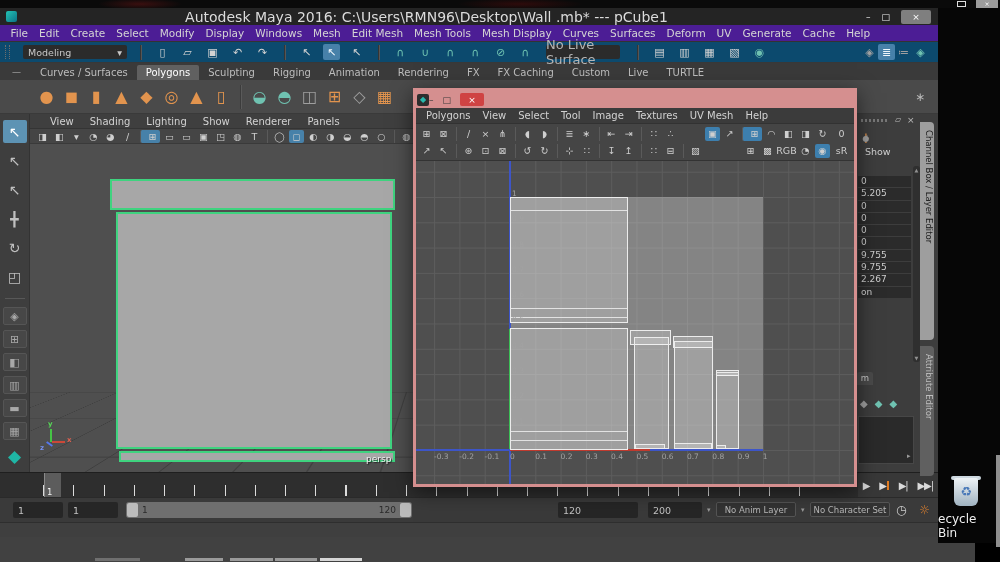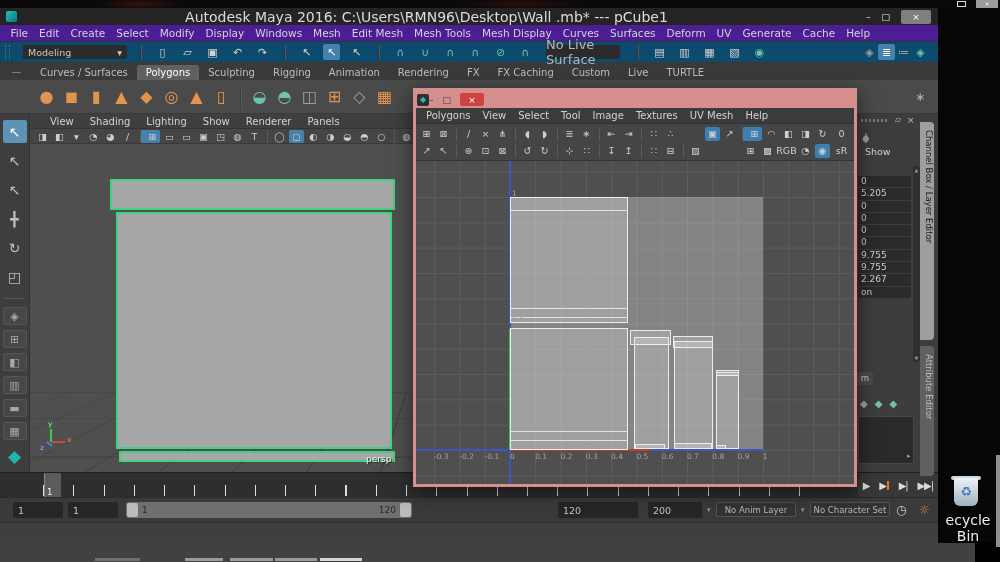--- a/index.html
+++ b/index.html
@@ -160,21 +160,21 @@
   .shl{height:1px;background:#e2e2e2;}
   .xlabels{left:18px;top:291px;display:flex;}
   .xlabels span{width:25.3px;font-size:7.5px;color:#a2a2a2;flex:none;}
   .ylabels{left:96px;top:28px;}
   .ylabels span{display:block;height:25.3px;font-size:7.5px;color:#a2a2a2;line-height:9px;}
   
   .overlay{left:938px;top:8px;width:62px;height:535px;background:#060606;z-index:2;}
   .bincan{position:absolute;left:16px;top:470px;width:24px;height:28px;border-radius:2px 2px 6px 6px;
     background:linear-gradient(180deg,#eef3f6,#9fb2c0);color:#4878b8;font-size:13px;text-align:center;line-height:28px;}
   .binlid{position:absolute;left:13px;top:468px;width:30px;height:4px;border-radius:2px;background:#cdd8e0;}
-  .binlabel{position:absolute;left:0;top:504px;width:60px;font-size:14px;color:#f0f0f0;text-shadow:1px 1px 2px #000;text-align:center;}
+  .binlabel{position:absolute;left:0;top:504px;width:60px;font-size:12px;color:#f0f0f0;text-shadow:1px 1px 2px #000;}
   .sliver{left:996px;top:455px;width:4px;height:92px;background:#8f8f8f;z-index:6;}
   .tsl{position:absolute;top:558px;height:3px;z-index:6;}
   [data-repeat]{display:none;}
 </style>
 </head>
 <body>
 
 <div class="screen">
 
   <div class="abs maya">

